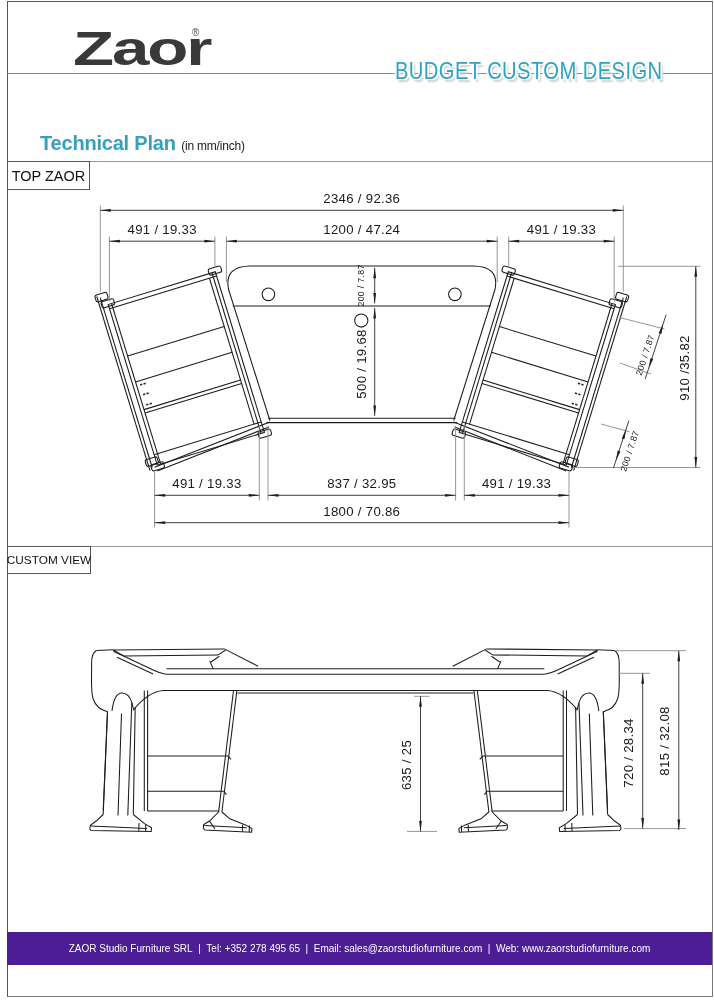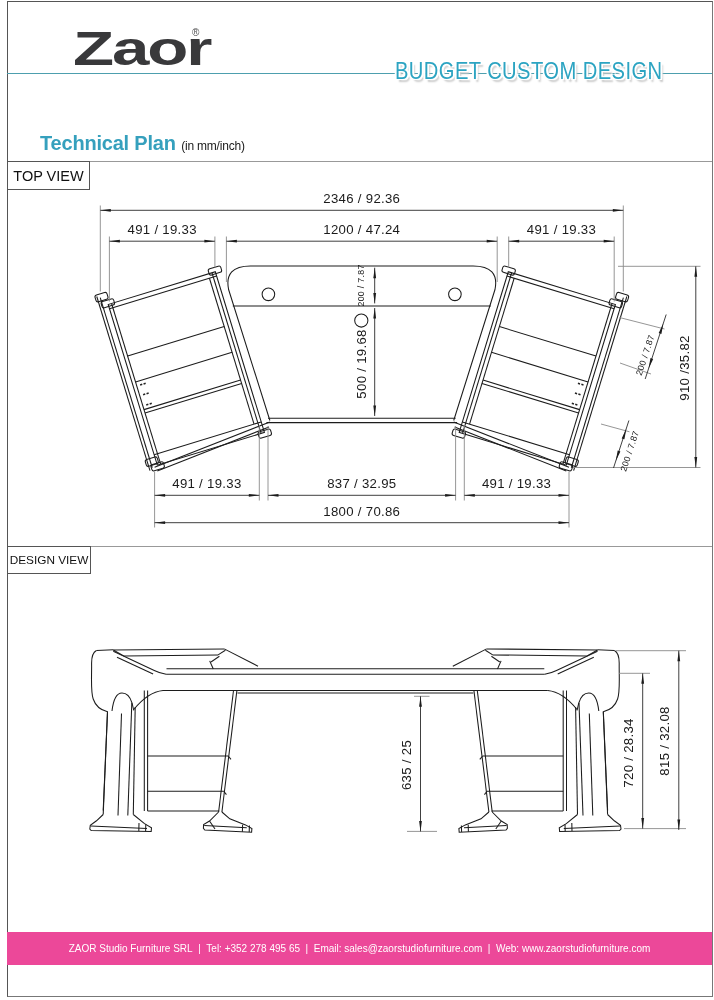--- a/index.html
+++ b/index.html
@@ -18,25 +18,25 @@
 <div style="position:absolute; left:192px; top:27px; font-size:10px; color:#4a4a4c;">®</div>
 
 <div style="position:absolute; left:7px; top:72.5px; width:705px; height:1.6px; background:#4d9fae;"></div>
 
 <div style="position:absolute; right:52px; top:57px; transform:scaleX(0.84); transform-origin:right; font-size:24px; color:#2ca4c2; letter-spacing:0.5px; white-space:nowrap; text-shadow:-2px -1px 0 #fff,2px -1px 0 #fff,-2px 1px 0 #fff,2px 1px 0 #fff, 3px 3px 2px #c6c6c6;">BUDGET CUSTOM DESIGN</div>
 
 <div style="position:absolute; left:40px; top:131.5px; font-size:20px; letter-spacing:-0.2px; font-weight:bold; color:#35a0bd;">Technical Plan <span style="font-size:12px; font-weight:normal; color:#1a1a1a;">(in mm/inch)</span></div>
 
 <div style="position:absolute; left:7px; top:161px; width:705px; height:1px; background:#999;"></div>
 
-<div style="position:absolute; left:7px; top:161px; width:83px; height:29px; border:1px solid #555; background:#fff; font-size:14.5px; color:#111; display:flex; align-items:center; justify-content:center; white-space:nowrap;">TOP VIEW</div>
+<div style="position:absolute; left:7px; top:161px; width:83px; height:29px; border:1px solid #555; background:#fff; font-size:14.5px; color:#111; display:flex; align-items:center; justify-content:center; white-space:nowrap;">TOP ZAOR</div>
 
 <div style="position:absolute; left:7px; top:545.5px; width:705px; height:1px; background:#999;"></div>
 
-<div style="position:absolute; left:7px; top:545.5px; width:84px; height:28px; border:1px solid #555; background:#fff; font-size:11.8px; color:#111; display:flex; align-items:center; justify-content:center; white-space:nowrap;">DESIGN VIEW</div>
+<div style="position:absolute; left:7px; top:545.5px; width:84px; height:28px; border:1px solid #555; background:#fff; font-size:11.8px; color:#111; display:flex; align-items:center; justify-content:center; white-space:nowrap;">CUSTOM VIEW</div>
 
 <svg width="714" height="1000" viewBox="0 0 714 1000" style="position:absolute; left:0; top:0;">
 
 <path class="k" d="M 269.9,420.5 L 228.6,289.5 Q 223.9,265.9 250.5,265.9 L 473.1,265.9 Q 499.7,265.9 495.0,289.5 L 453.7,420.5"></path>
 
 <line class="k" x1="232.8" y1="306.0" x2="490.8" y2="306.0"></line>
 
 <line class="k" x1="268.0" y1="418.2" x2="455.6" y2="418.2"></line>
 <line class="k" x1="266.5" y1="422.6" x2="457.1" y2="422.6"></line>
 
@@ -288,12 +288,12 @@
 <path class="ar" d="M642.7,828.6 L641.3,818.1 L644.1,818.1 Z"></path>
 <text class="dt" font-size="13.2" text-anchor="middle" transform="translate(632.5,753.0) rotate(-90)">720 / 28.34</text>
 
 <line class="e" x1="616.0" y1="650.7" x2="686.0" y2="650.7"></line>
 <line class="d" x1="678.8" y1="650.7" x2="678.8" y2="829.9"></line>
 <path class="ar" d="M678.8,650.7 L680.2,661.2 L677.4,661.2 Z"></path>
 <path class="ar" d="M678.8,829.9 L677.4,819.4 L680.2,819.4 Z"></path>
 <text class="dt" font-size="13.2" text-anchor="middle" transform="translate(668.5,741.0) rotate(-90)">815 / 32.08</text>
 </svg>
 
-<div style="position:absolute; left:7px; top:931.5px; width:705px; height:33.5px; background:#ec4899; color:#fff; font-size:10px; display:flex; align-items:center; justify-content:center;">ZAOR Studio Furniture SRL&nbsp; | &nbsp;Tel: +352 278 495 65&nbsp; | &nbsp;Email: sales@zaorstudiofurniture.com&nbsp; | &nbsp;Web: www.zaorstudiofurniture.com</div>
+<div style="position:absolute; left:7px; top:931.5px; width:705px; height:33.5px; background:#4c1d95; color:#fff; font-size:10px; display:flex; align-items:center; justify-content:center;">ZAOR Studio Furniture SRL&nbsp; | &nbsp;Tel: +352 278 495 65&nbsp; | &nbsp;Email: sales@zaorstudiofurniture.com&nbsp; | &nbsp;Web: www.zaorstudiofurniture.com</div>
 </body></html>

